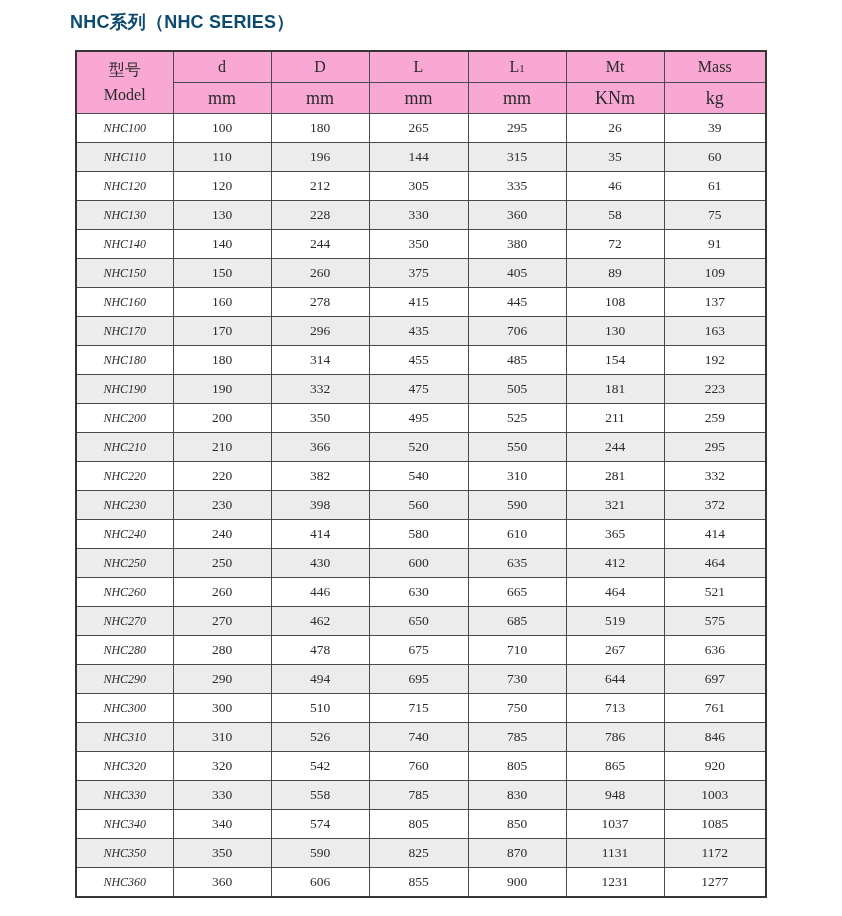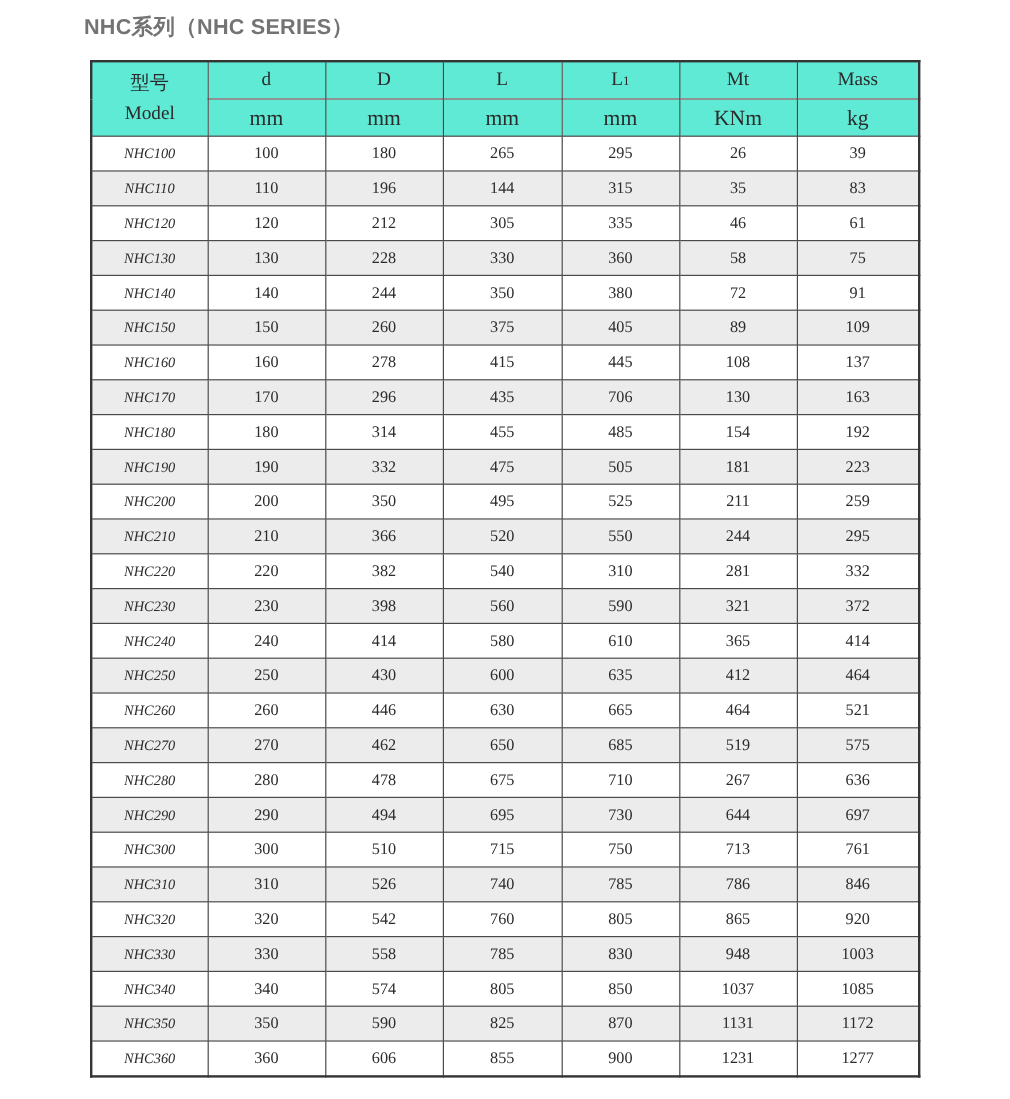--- a/index.html
+++ b/index.html
@@ -12,21 +12,21 @@
     color: #2b2b2b;
     position: relative;
   }
   .page-title {
     position: absolute;
     left: 70px;
     top: 10px;
     font-family: "Liberation Sans", "DejaVu Sans", sans-serif;
     font-weight: 700;
     font-size: 18px;
-    color: #737373;
+    color: #0c4a6e;
     letter-spacing: 0.2px;
   }
   table.spec-table {
     position: absolute;
     left: 75px;
     top: 50px;
     width: 690px;
     border-collapse: collapse;
     table-layout: fixed;
     border: 2px solid #353535;
@@ -34,21 +34,21 @@
   table.spec-table th,
   table.spec-table td {
     border: 1px solid #4a4a4a;
     text-align: center;
     vertical-align: middle;
     padding: 0;
     overflow: hidden;
     white-space: nowrap;
   }
   thead th {
-    background: #5eead4;
+    background: #f9a8d4;
     font-weight: 400;
   }
   tr.head-name th { height: 30px; font-size: 16px; }
   tr.head-unit th { height: 30px; font-size: 18px; }
   th.model-head {
     font-size: 14px;
     line-height: 1.55;
   }
   .colsub {
     font-size: 68%;
@@ -108,21 +108,21 @@
         <td>26</td>
         <td>39</td>
       </tr>
       <tr>
         <td class="model-cell">NHC110</td>
         <td>110</td>
         <td>196</td>
         <td>144</td>
         <td>315</td>
         <td>35</td>
-        <td>83</td>
+        <td>60</td>
       </tr>
       <tr>
         <td class="model-cell">NHC120</td>
         <td>120</td>
         <td>212</td>
         <td>305</td>
         <td>335</td>
         <td>46</td>
         <td>61</td>
       </tr>

